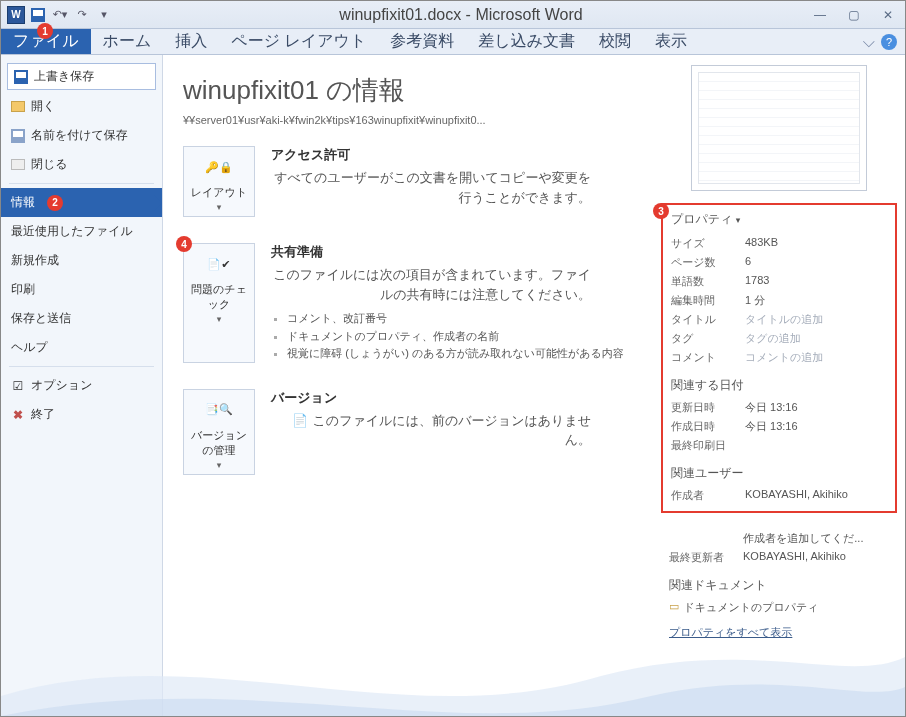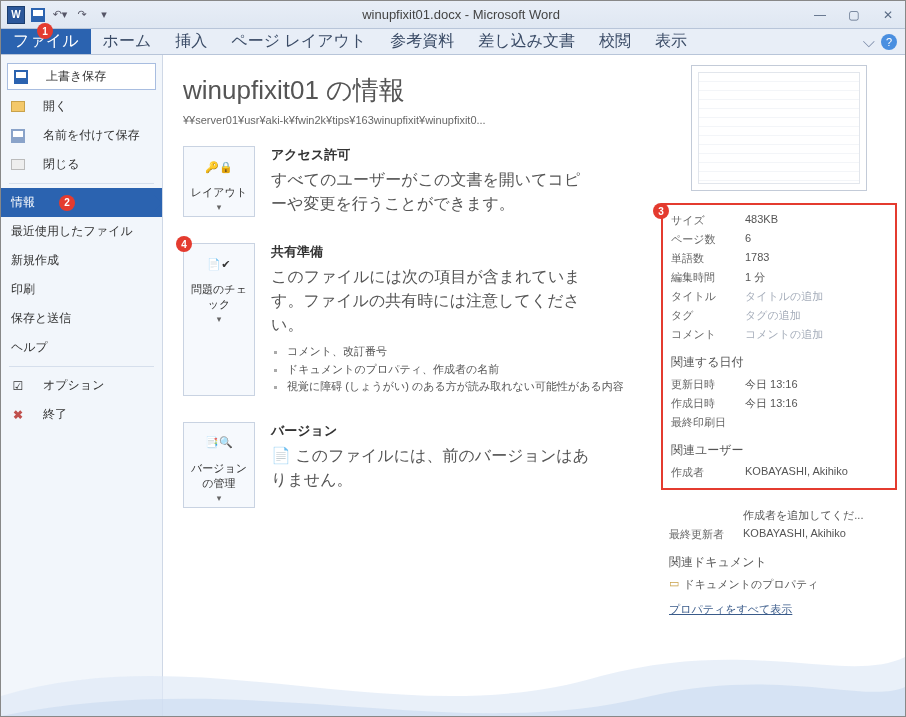--- a/index.html
+++ b/index.html
@@ -2,54 +2,54 @@
 <html><head>
 <meta charset="utf-8">
 <style>
 * { box-sizing: border-box; margin: 0; padding: 0; font-family: "Meiryo", "Segoe UI", sans-serif; }
 body { width: 906px; height: 717px; background: #fff; border: 1px solid #888; position: relative; overflow: hidden; }
 
 .titlebar { height: 28px; background: linear-gradient(#e8eef7,#dfe7f2); display: flex; align-items: center; padding: 0 6px; border-bottom: 1px solid #b8c5d9; }
 .qat { display: flex; align-items: center; gap: 4px; }
 .qat .wicon { width: 18px; height: 18px; background: #2b579a; color: #fff; font-size: 10px; font-weight: bold; display: flex; align-items: center; justify-content: center; border: 1px solid #1a3d6e; }
 .qat .qbtn { width: 18px; height: 18px; display: flex; align-items: center; justify-content: center; color: #556; font-size: 11px; }
-.title { flex: 1; text-align: center; font-size: 13px; color: #444; }
+.title { flex: 1; text-align: center; font-size: 16px; color: #444; }
 .winbtns { display: flex; gap: 12px; }
 .winbtn { width: 22px; height: 16px; display: flex; align-items: center; justify-content: center; color: #5a6b85; font-size: 12px; }
 
 .ribbon { height: 26px; display: flex; align-items: stretch; border-bottom: 1px solid #b8c5d9; background: #e8eef7; }
 .tab { padding: 0 12px; font-size: 16px; color: #3a4b66; display: flex; align-items: center; position: relative; }
 .tab.file { background: #2b63b0; color: #fff; }
 .ribbon-right { margin-left: auto; display: flex; align-items: center; gap: 6px; padding-right: 8px; }
 .help-icon { width: 16px; height: 16px; border-radius: 50%; background: #4a8fe0; color: #fff; font-size: 11px; display: flex; align-items: center; justify-content: center; }
 
 .badge { position: absolute; width: 16px; height: 16px; border-radius: 50%; background: #e43b2f; color: #fff; font-size: 10px; font-weight: bold; display: flex; align-items: center; justify-content: center; }
 
 .backstage { display: flex; height: calc(717px - 28px - 26px - 1px); }
 .sidebar { width: 162px; background: #f2f6fb; border-right: 1px solid #cfd8e6; padding-top: 6px; position: relative; }
-.side-item { padding: 6px 10px; font-size: 12px; color: #333; display: flex; align-items: center; gap: 18px; cursor: default; }
+.side-item { padding: 6px 10px; font-size: 12px; color: #333; display: flex; align-items: center; gap: 6px; cursor: default; }
 .side-item.selected { background: #2b63b0; color: #fff; position: relative; }
 .side-item.selected::after { content: ""; position: absolute; right: -8px; top: 50%; transform: translateY(-50%); border: 8px solid transparent; border-left-color: #2b63b0; }
 .side-item.top { border: 1px solid #a8bde0; background: #fff; margin: 2px 6px 2px 6px; padding: 4px 6px; }
 .side-sep { height: 1px; background: #d6dfec; margin: 4px 8px; }
 .side-icon { width: 14px; height: 14px; display: inline-flex; align-items: center; justify-content: center; font-size: 12px; }
 
 .main { flex: 1; display: flex; overflow: hidden; }
 .main-left { flex: 1; padding: 18px 10px 10px 20px; overflow: auto; }
 .main-right { width: 252px; padding: 10px 8px; }
 
 h1.doc-title { font-size: 26px; color: #555; font-weight: normal; margin-bottom: 6px; }
 .doc-path { font-size: 11px; color: #666; margin-bottom: 20px; }
 
 .section { display: flex; gap: 16px; margin-bottom: 26px; }
 .sec-btn { width: 72px; border: 1px solid #c9d3e2; background: #f6f9fd; padding: 6px 4px 4px; text-align: center; font-size: 11px; color: #333; position: relative; }
 .sec-btn .dd { font-size: 9px; color: #666; }
 .sec-btn-icon { width: 32px; height: 28px; margin: 0 auto 4px; display: flex; align-items: center; justify-content: center; }
 .sec-body h3 { font-size: 13px; color: #333; margin-bottom: 4px; font-weight: bold; }
-.sec-body p { font-size: 16px; color: #555; line-height: 1.5; max-width: 320px; }
+.sec-body p { font-size: 13px; color: #555; line-height: 1.5; max-width: 320px; text-align: right; }
 .sec-body ul { margin: 6px 0 0 16px; }
 .sec-body li { font-size: 11px; color: #555; line-height: 1.6; list-style: square; }
 .sec-body li::marker { color: #aaa; }
 
 .thumb { width: 176px; height: 126px; border: 1px solid #c3cbd8; background: #fff; padding: 6px; margin: 0 auto 12px; }
 .thumb-inner { width: 100%; height: 100%; border: 1px solid #e2e6ec; background: repeating-linear-gradient(#fff,#fff 8px,#f3f5f8 8px,#f3f5f8 9px); }
 
 .prop-box { border: 2px solid #e43b2f; padding: 6px 8px; position: relative; }
 .prop-head { font-size: 12px; color: #555; margin-bottom: 6px; }
 .prop-row { display: flex; font-size: 11px; padding: 2px 0; }
@@ -206,20 +206,21 @@
       </div>
     </div>
 
     <div class="main-right">
       <div class="thumb">
           <div class="thumb-inner"></div>
         </div>
 
       <div class="prop-box">
         <span class="badge" style="left:-10px;top:-2px">3</span>
+        <div class="prop-head"><span>プロパティ</span> <span style="font-size:9px">▾</span></div>
         <div class="prop-row">
             <span class="k">サイズ</span>
             <span class="v">483KB</span>
           </div>
         <div class="prop-row">
             <span class="k">ページ数</span>
             <span class="v">6</span>
           </div>
         <div class="prop-row">
             <span class="k">単語数</span>

